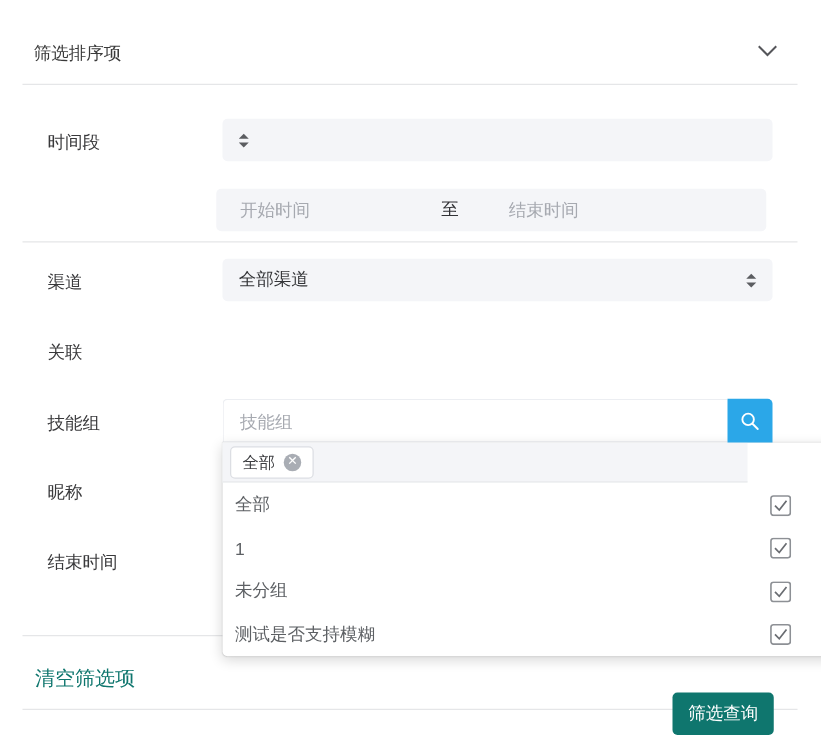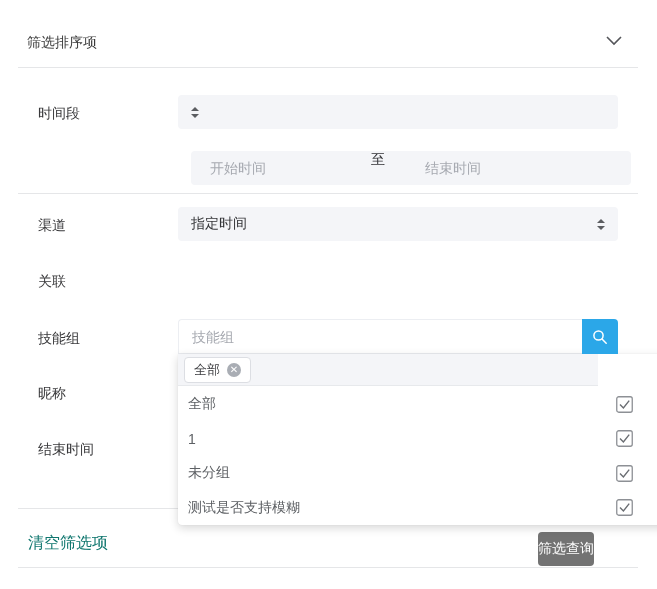--- a/index.html
+++ b/index.html
@@ -15,22 +15,22 @@
   .field-label { position:absolute; left:38px; font-size:14px; color:#39393b; }
 
   .select-box { position:absolute; left:178px; width:440px; height:34px; background:#f4f5f8;
     border-radius:4px; display:flex; align-items:center; padding:0 13px; cursor:pointer; }
   .select-value { flex:1; font-size:14px; color:#333437; }
   .caret-updown { display:flex; flex-direction:column; align-items:center; gap:3px; }
   .caret-updown i { display:block; width:0; height:0; border-left:4px solid transparent; border-right:4px solid transparent; }
   .caret-up { border-bottom:4px solid #5b5d61; }
   .caret-down { border-top:4px solid #5b5d61; }
 
-  .daterange-box { position:absolute; left:191px; top:151px; width:440px; height:34px;
-    background:#f4f5f8; border-radius:4px; display:flex; }
+  .daterange-box { position:absolute; left:173px; top:151px; width:440px; height:34px;
+    background:#f4f5f8; border-radius:4px; display:flex; align-items:center; }
   .daterange-box input { border:none; outline:none; background:transparent; font-size:14px; color:#333;
     height:100%; }
   .daterange-box input::placeholder { color:#a6a9b0; opacity:1; }
   .date-start { width:180px; padding-left:19px; }
   .date-sep { font-size:14px; color:#303135; margin-left:0; width:54px; text-align:left; padding-left:0; }
   .date-end { flex:1; }
 
   .skill-search-input { position:absolute; left:178px; top:319px; width:404px; height:35px;
     border:1px solid #eceef2; border-right:none; border-radius:4px 0 0 0; background:#fff;
     padding:0 13px; font-size:14px; color:#333; outline:none; }
@@ -50,21 +50,21 @@
     font-size:10px; line-height:14px; text-align:center; cursor:pointer;
     display:inline-block; font-family:"DejaVu Sans",sans-serif; }
   .scroll-thumb { position:absolute; right:4px; top:4px; width:7px; height:40px;
     border-radius:4px; background:#b2b5bb; }
   .option-list { position:absolute; left:0; top:33px; right:0; }
   .option-item { height:34.5px; display:flex; align-items:center; padding:0 45px 0 10px; cursor:pointer; }
   .option-label { font-size:14px; color:#5d6064; flex:1; }
   .option-check { width:17px; height:17px; }
 
   .footer-clear { position:absolute; left:28px; top:533px; font-size:16px; color:#0f766e; cursor:pointer; }
-  .submit-btn { position:absolute; left:538px; top:532px; width:56px; height:34px; background:#737373;
+  .submit-btn { position:absolute; left:538px; top:554px; width:81px; height:34px; background:#0f766e;
     border:none; border-radius:4px; color:#fff; font-size:14px; cursor:pointer; z-index:4;
     font-family:"Liberation Sans","DejaVu Sans",sans-serif; }
 </style>
 </head>
 <body>
 
 <div class="page">
 
   <div class="panel-header-title">筛选排序项</div>
   <svg class="collapse-chevron" viewBox="0 0 18 14">
@@ -82,21 +82,21 @@
 
   <div class="daterange-box">
     <input class="date-start" type="text" placeholder="开始时间" style="">
     <span class="date-sep">至</span>
     <input class="date-end" type="text" placeholder="结束时间" style="">
   </div>
   <div class="divider" style="top:193px"></div>
 
   <div class="field-label" style="top:217px">渠道</div>
   <div class="select-box" style="top:207px">
-    <span class="select-value">指定时间</span>
+    <span class="select-value">全部渠道</span>
     <span class="caret-updown">
         <i class="caret-up"></i>
         <i class="caret-down"></i>
       </span>
   </div>
 
   <div class="field-label" style="top:273px">关联</div>
 
   <div class="field-label" style="top:330px">技能组</div>
   <input class="skill-search-input" type="text" placeholder="技能组" style="">

